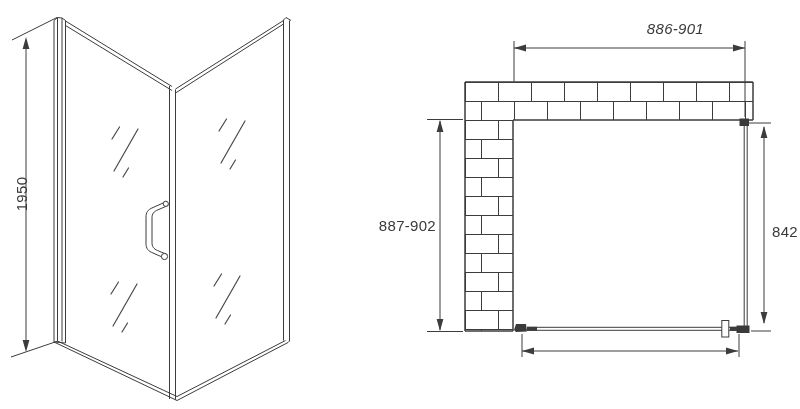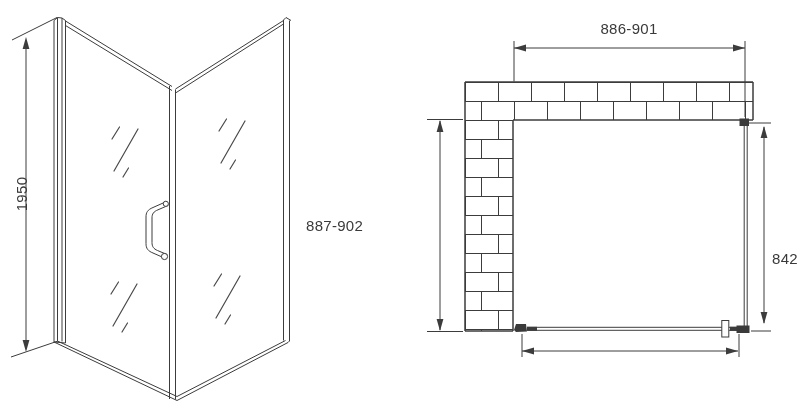--- a/index.html
+++ b/index.html
@@ -12,22 +12,22 @@
   }
   .stage svg{position:absolute;left:0;top:0;}
   .dim-label{
     position:absolute;
     font-size:15px;
     line-height:16px;
     color:#3a3a3a;
     letter-spacing:0.3px;
     white-space:nowrap;
   }
-  .dim-label.center{text-align:center;}
-  .dim-label.right{}
+  .dim-label.center{text-align:right;font-style:italic;}
+  .dim-label.right{text-align:right;}
   .dim-label.vertical{
     text-align:center;
     transform:rotate(-90deg);
     transform-origin:center center;
   }
 </style>
 </head>
 <body>
 
 <div class="stage">
@@ -137,16 +137,16 @@
       </g>
     </g>
   </svg>
 
   <div class="dim-label vertical" style="left:-8px; top:186px; width:60px; height:16px;">1950</div>
 
   <div class="dim-label center" style="left:554px; top:21px; width:150px;">886-901</div>
 
   <div class="dim-label right" style="left:306px; top:218px; width:130px;">887-902</div>
 
-  <div class="dim-label" style="left:772px; top:224px;margin-top:27px;">842</div>
+  <div class="dim-label" style="left:772px; top:224px;">842</div>
 
 
 </div>
 
 </body></html>

